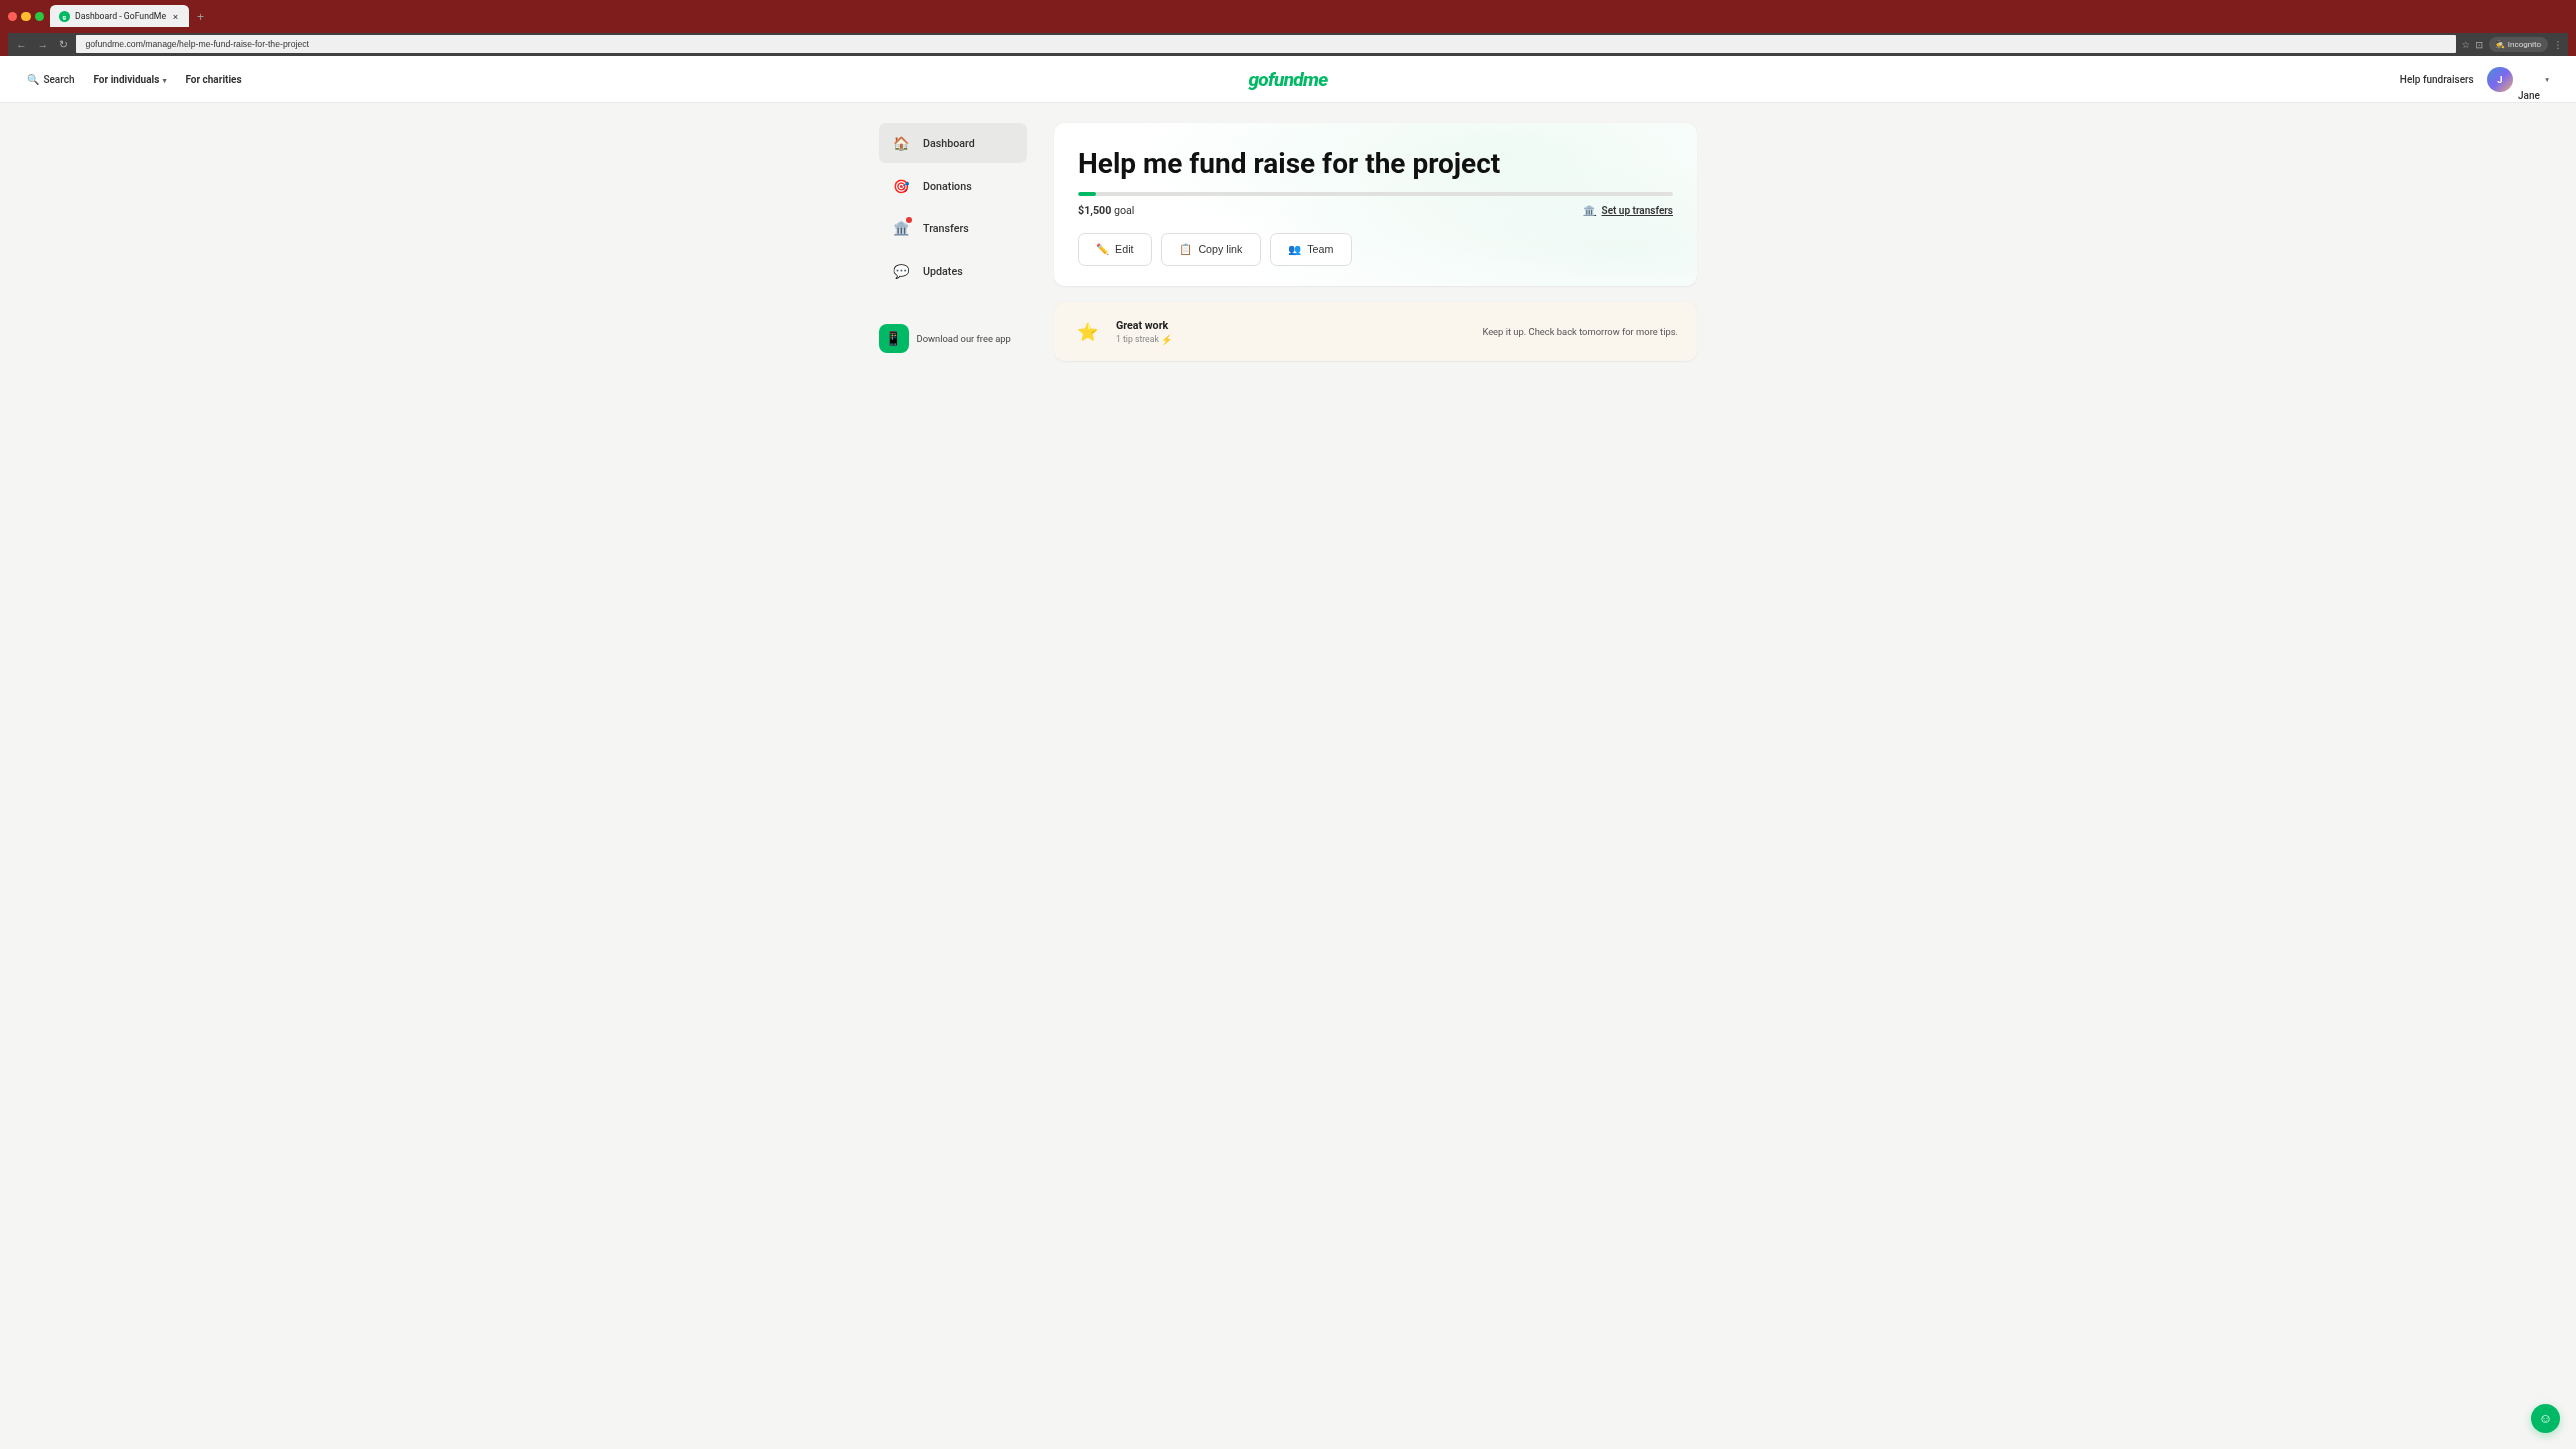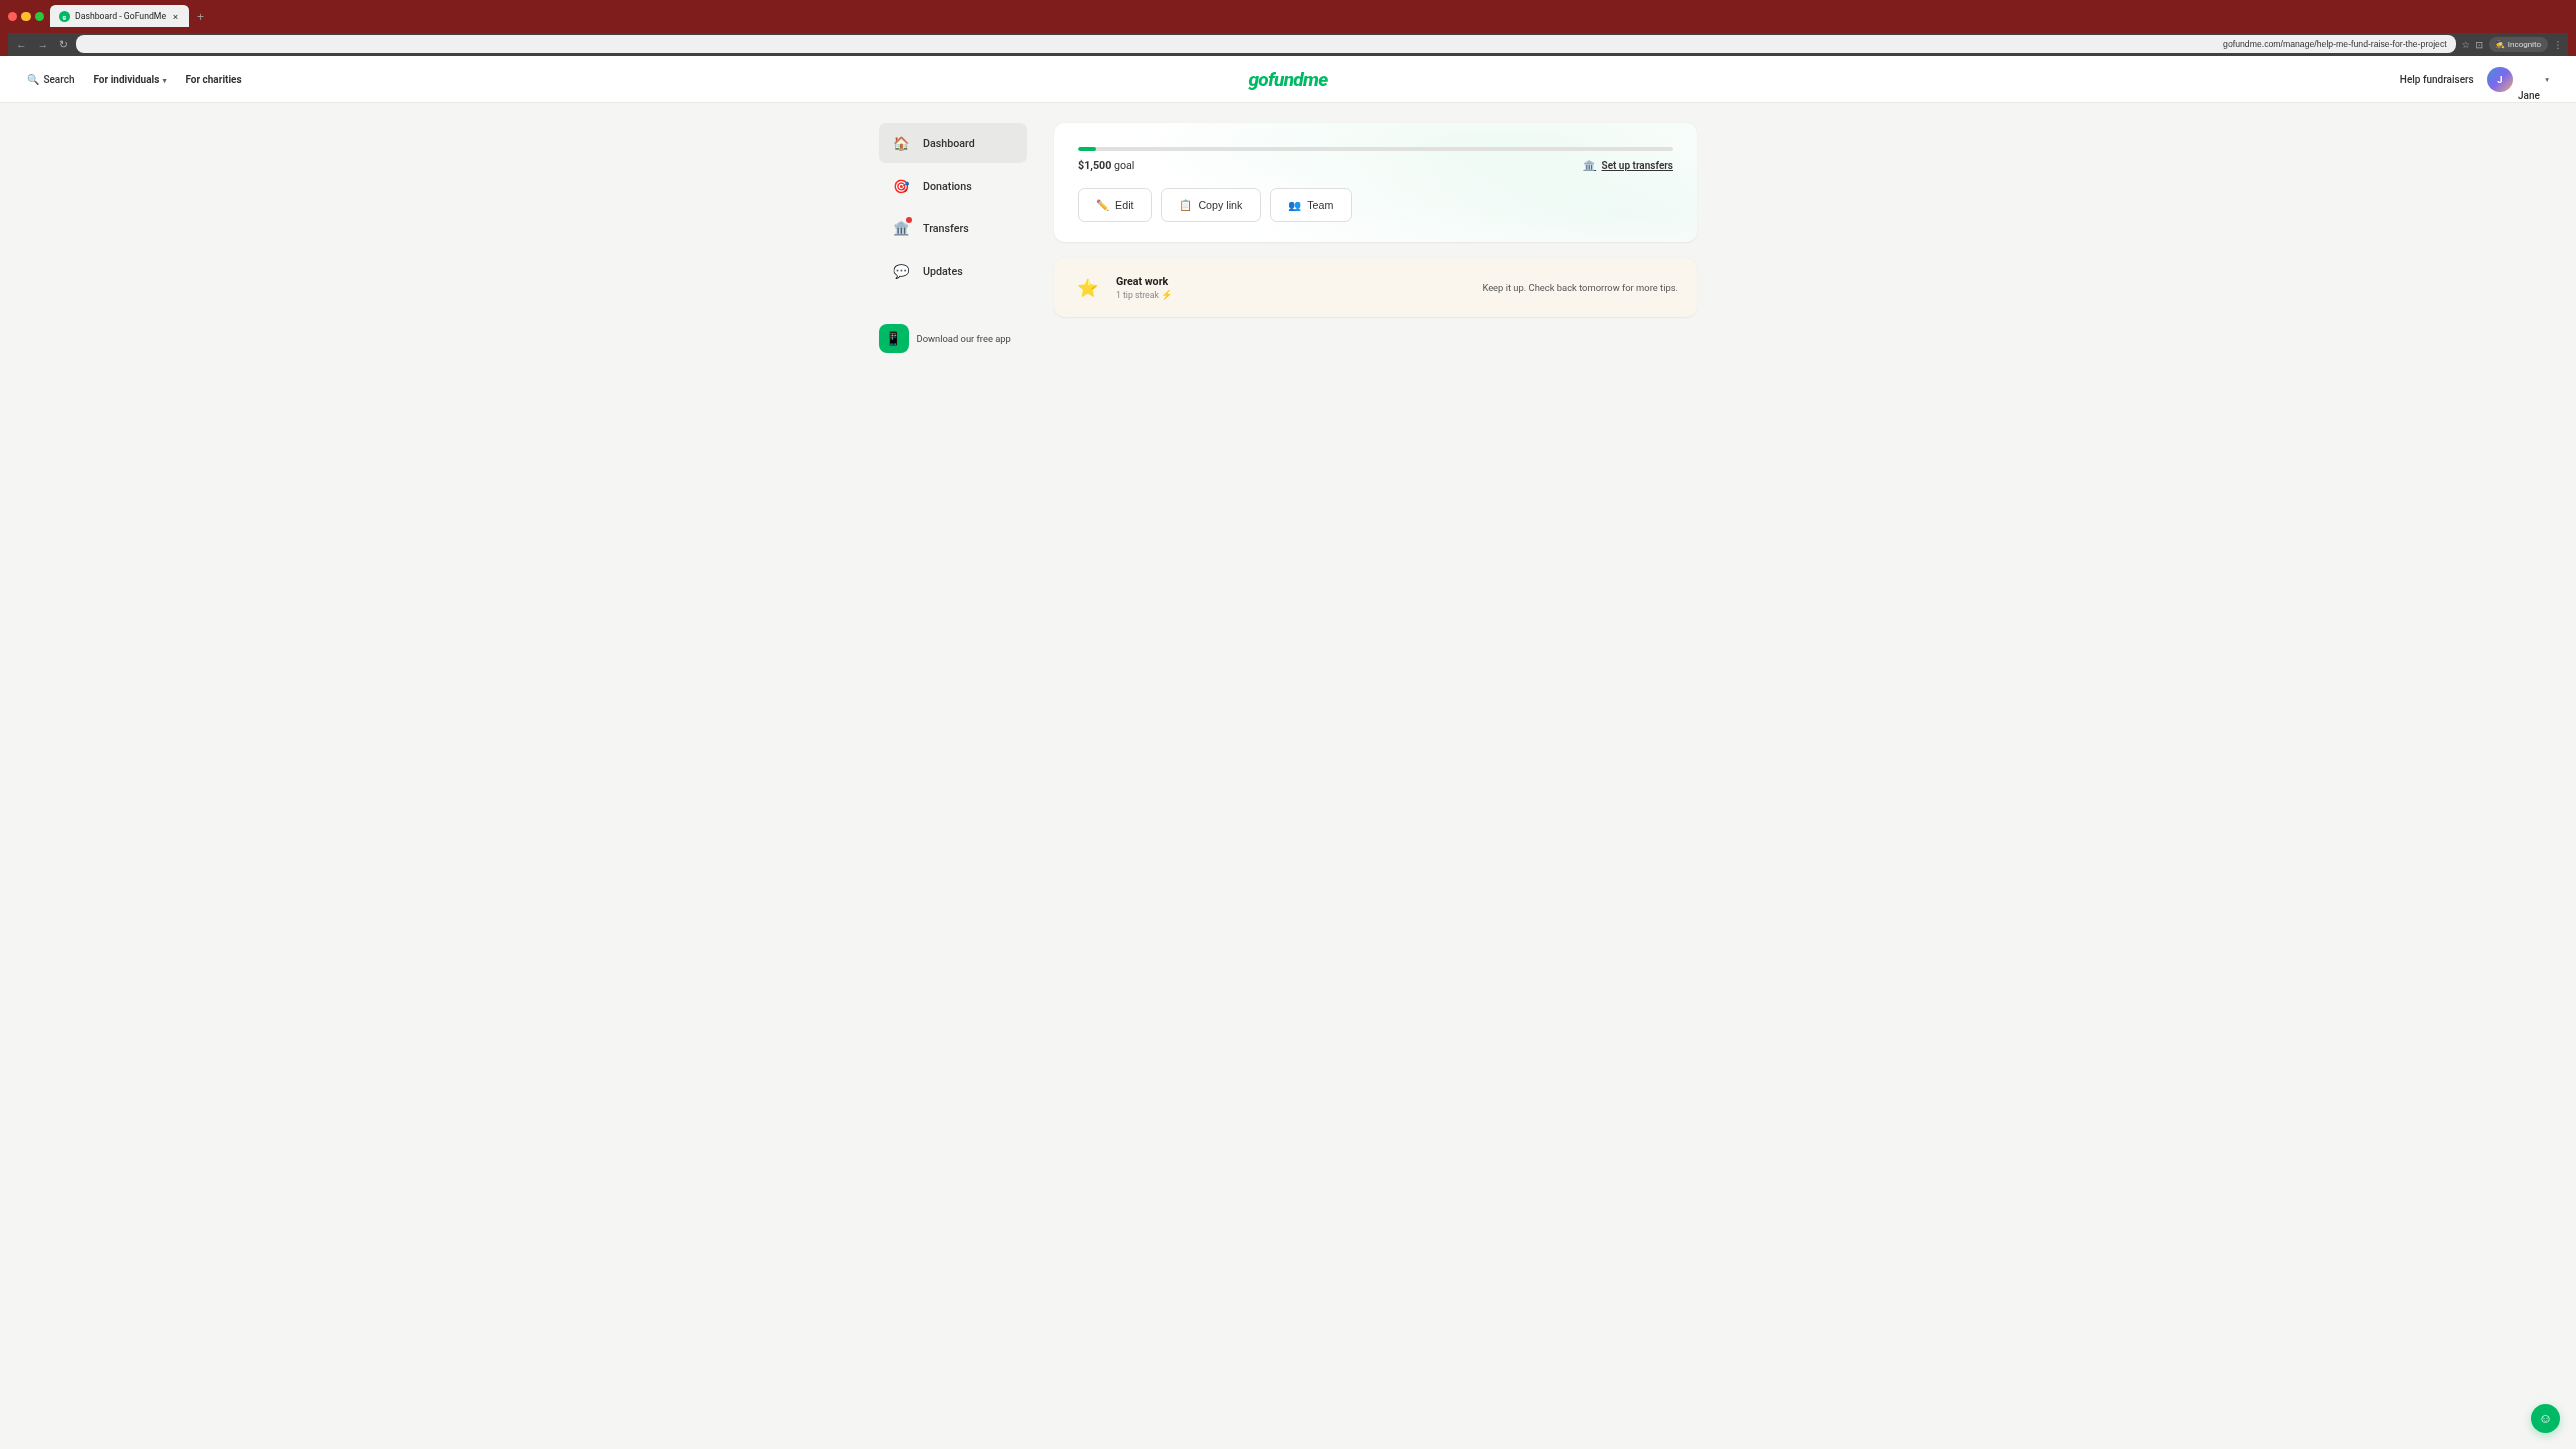--- a/index.html
+++ b/index.html
@@ -101,25 +101,25 @@
       color: #aaa;
       font-size: 10.7px;
       cursor: pointer;
       padding: 2.7px;
       border-radius: 2.7px;
     }
     .address-input {
       flex: 1;
       background: #f0f0f0;
       border: none;
-      border-radius: 8px;
+      border-radius: 1px;
       padding: 4px 9.4px;
       font-size: 8.7px;
       color: #333;
-      text-align: right;
+      text-align: left;
     }
     .address-actions {
       display: flex;
       align-items: center;
       gap: 5.4px;
       color: #aaa;
       font-size: 9.4px;
     }
     .incognito-badge {
       display: flex;
@@ -584,20 +584,21 @@
       <div class="download-app">
         <div class="app-icon">📱</div>
         <span class="download-text">Download our free app</span>
       </div>
     </nav>
 
     <main class="main-content">
 
 
       <div class="fundraiser-section">
+        <h1 class="fundraiser-title">Help me fund raise for the project</h1>
 
         <div class="progress-bar-container">
           <div class="progress-bar-fill" style="width: 3%;"></div>
         </div>
 
         <div class="goal-row">
           <span class="goal-text">
             <span class="goal-amount">$1,500</span>
             <span>goal</span>
           </span>

